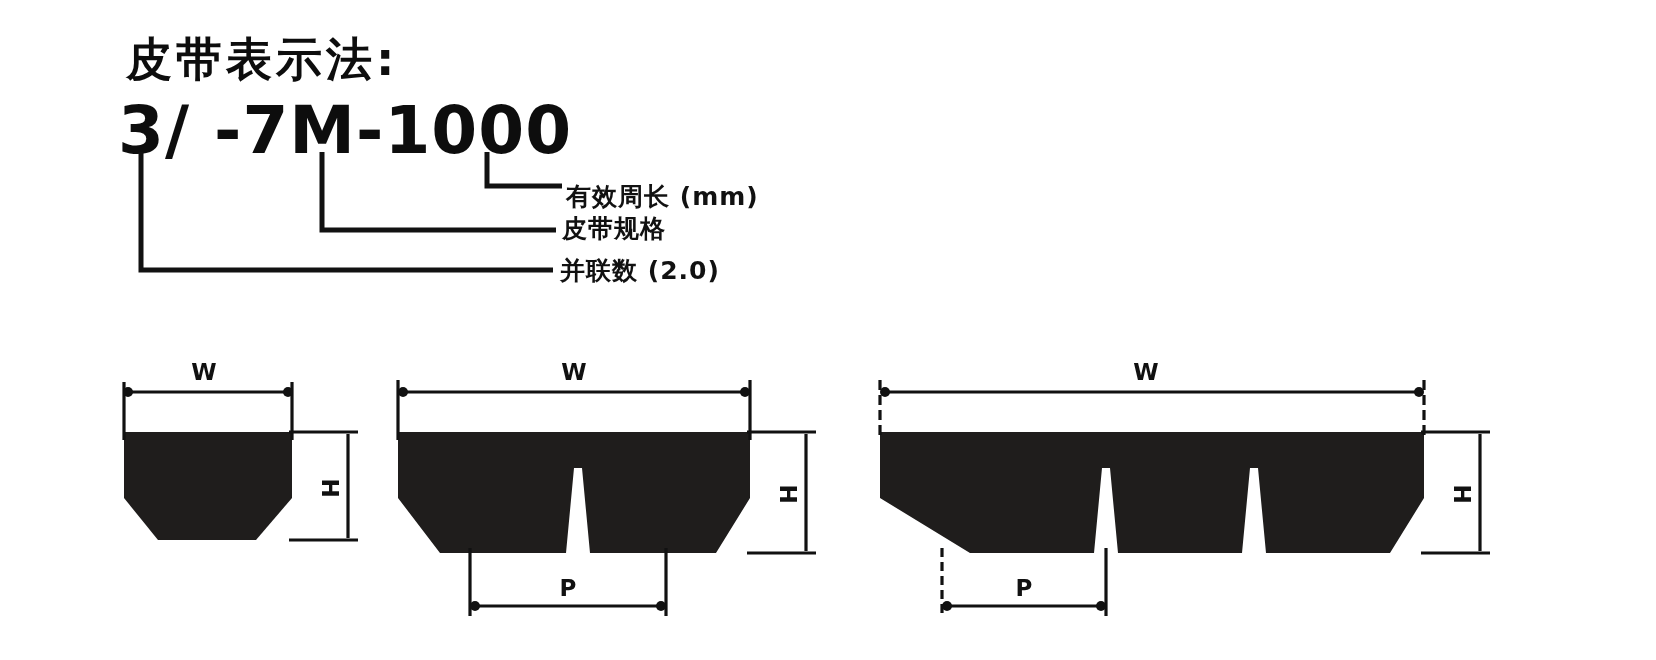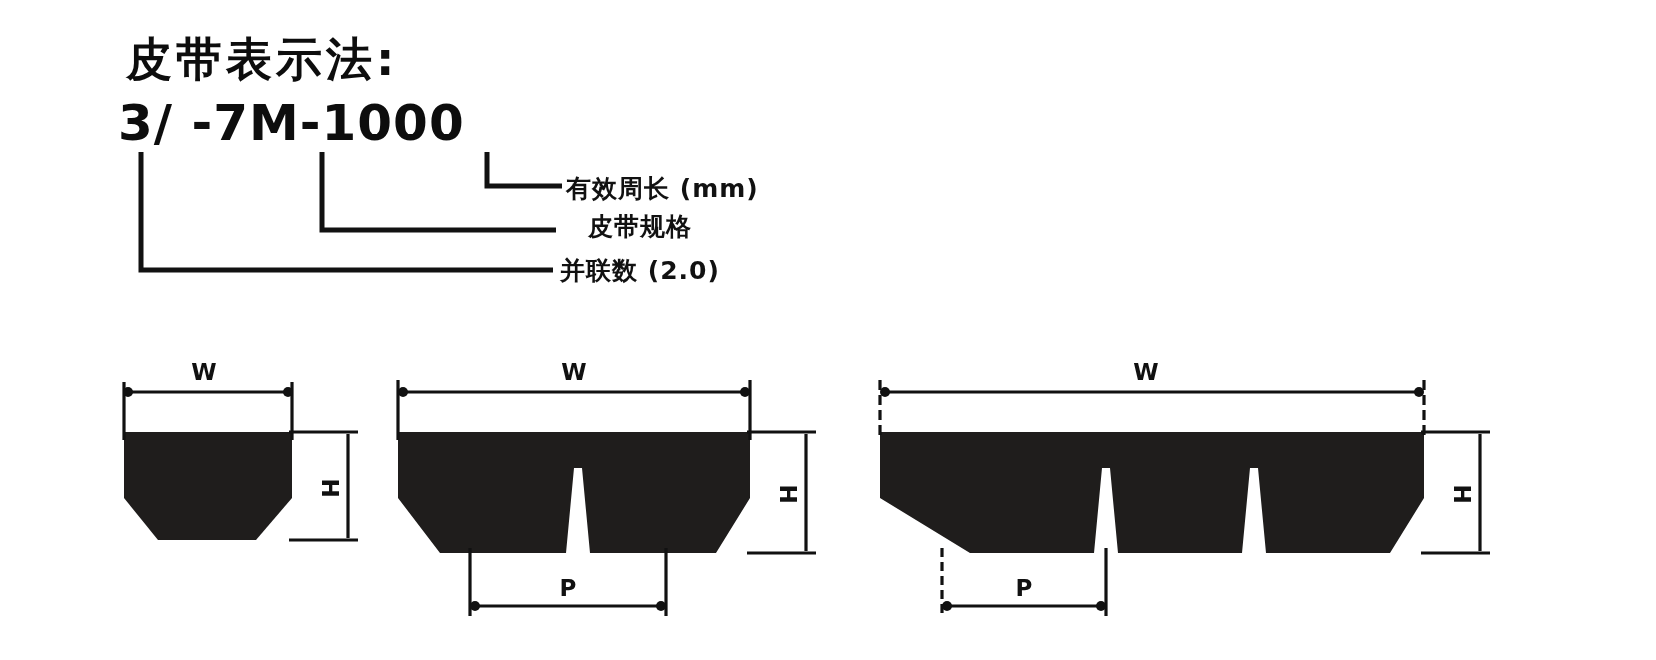--- a/index.html
+++ b/index.html
@@ -39,40 +39,40 @@
     letter-spacing: 4px;
     white-space: nowrap;
     line-height: 1;
   }
 
   .partnumber {
     position: absolute;
     left: 118px;
     top: 98px;
     font-family: "DejaVu Sans", sans-serif;
-    font-size: 50px;
+    font-size: 66px;
     font-weight: 700;
     color: #0d0d0d;
     white-space: nowrap;
     line-height: 1;
     letter-spacing: 1px;
   }
 
   .anno-label {
     position: absolute;
     font-family: "DejaVu Sans", sans-serif;
     font-size: 25px;
     font-weight: 700;
     color: #111111;
     white-space: nowrap;
     line-height: 1;
     letter-spacing: 1px;
   }
-  .anno-1 { left: 566px; top: 176px; text-align: right; }
-  .anno-2 { left: 588px; top: 216px; font-family: Liberation Mono, monospace; }
+  .anno-1 { left: 566px; top: 184px; text-align: right; }
+  .anno-2 { left: 562px; top: 216px; }
   .anno-3 { left: 560px; top: 258px; }
 
   
   .belt-fig {
     position: absolute;
   }
   #belt-1 { left: 96px;  top: 348px; }
   #belt-2 { left: 378px; top: 348px; }
   #belt-3 { left: 846px; top: 348px; }
 

